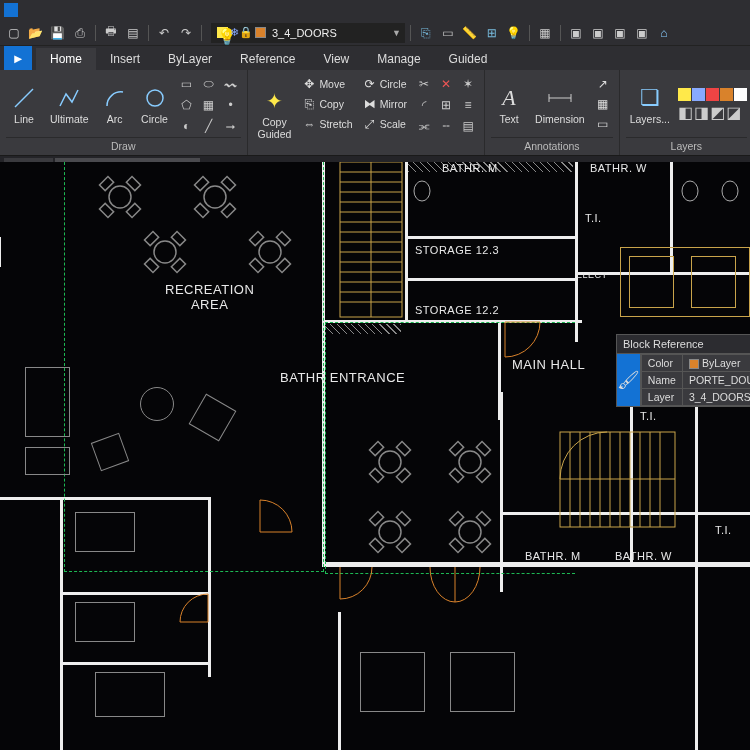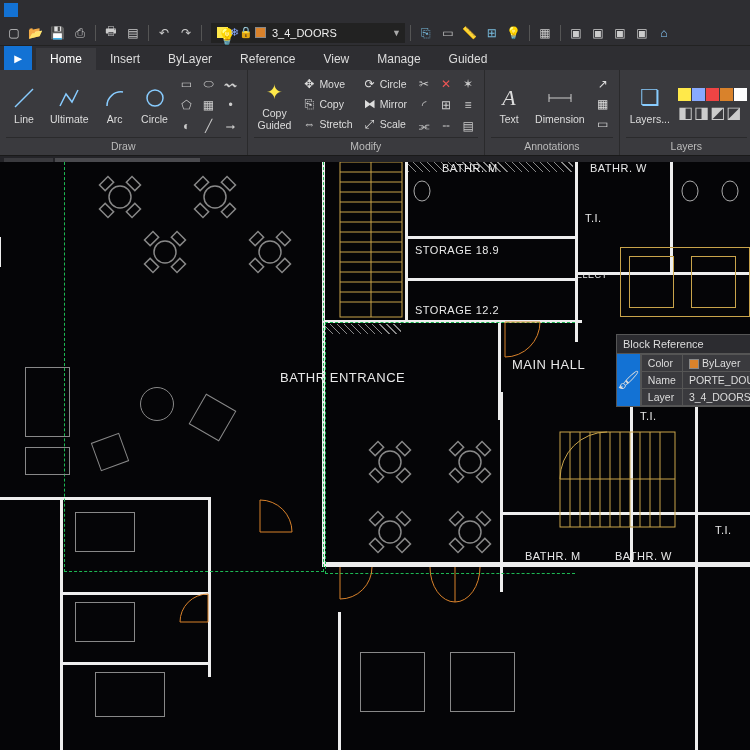--- a/index.html
+++ b/index.html
@@ -214,21 +214,20 @@
           <div class="gbtn" style="color:#e55">✕</div>
           <div class="gbtn">✶</div>
         <div class="gbtn">◜</div>
           <div class="gbtn">⊞</div>
           <div class="gbtn">≡</div>
         <div class="gbtn">⫘</div>
           <div class="gbtn">╌</div>
           <div class="gbtn">▤</div>
       </div>
     </div>
-    <div class="panel-title">Modify</div>
   </div>
 
   <div class="ribbon-panel">
     <div class="panel-content">
       <div class="big-btn">
           <div class="ico" style="font-size:22px;font-family:serif;font-style:italic">A</div>
           <span>Text</span>
         </div>
       <div class="big-btn">
           <div class="ico">
@@ -482,25 +481,27 @@
       </svg>
     <svg style="position:absolute;left:720px;top:15px" width="20" height="25">
         <ellipse cx="10" cy="14" rx="8" ry="10" stroke="#aaa" fill="none"></ellipse>
       </svg>
 
     <div style="position:absolute;left:620px;top:85px;width:130px;height:70px;border:1px solid #c9a44b">
       <div style="position:absolute;left:8px;top:8px;width:45px;height:52px;border:1px solid #c9a44b"></div>
       <div style="position:absolute;left:70px;top:8px;width:45px;height:52px;border:1px solid #c9a44b"></div>
     </div>
 
+    <div class="text-label" style="left:165px;top:120px;white-space:pre;text-align:center">RECREATION
+AREA</div>
     <div class="text-label" style="left:280px;top:208px">BATHR ENTRANCE</div>
     <div class="text-label" style="left:512px;top:195px">MAIN HALL</div>
     <div class="text-label sm" style="left:442px;top:0px">BATHR. M</div>
     <div class="text-label sm" style="left:590px;top:0px">BATHR. W</div>
-    <div class="text-label sm" style="left:415px;top:82px">STORAGE 18.9</div>
+    <div class="text-label sm" style="left:415px;top:82px">STORAGE 12.3</div>
     <div class="text-label sm" style="left:415px;top:142px">STORAGE 12.2</div>
     <div class="text-label sm" style="left:585px;top:50px">T.I.</div>
     <div class="text-label sm" style="left:576px;top:108px;font-size:9px">ELECT</div>
     <div class="text-label sm" style="left:640px;top:248px">T.I.</div>
     <div class="text-label sm" style="left:715px;top:362px">T.I.</div>
     <div class="text-label sm" style="left:525px;top:388px">BATHR. M</div>
     <div class="text-label sm" style="left:615px;top:388px">BATHR. W</div>
 
     <div class="rollover" style="left:616px;top:172px;width:140px">
       <div class="hdr">Block Reference</div>

